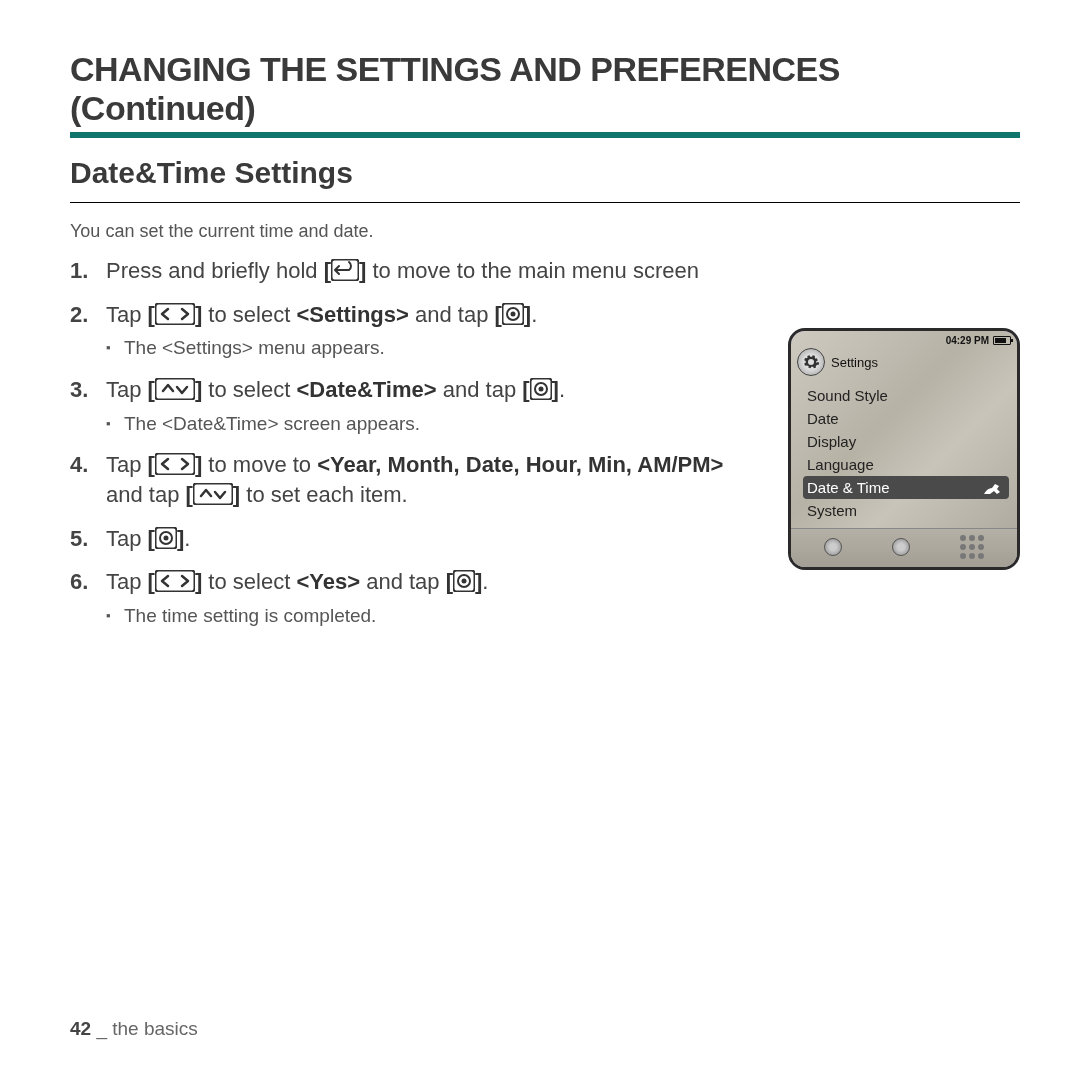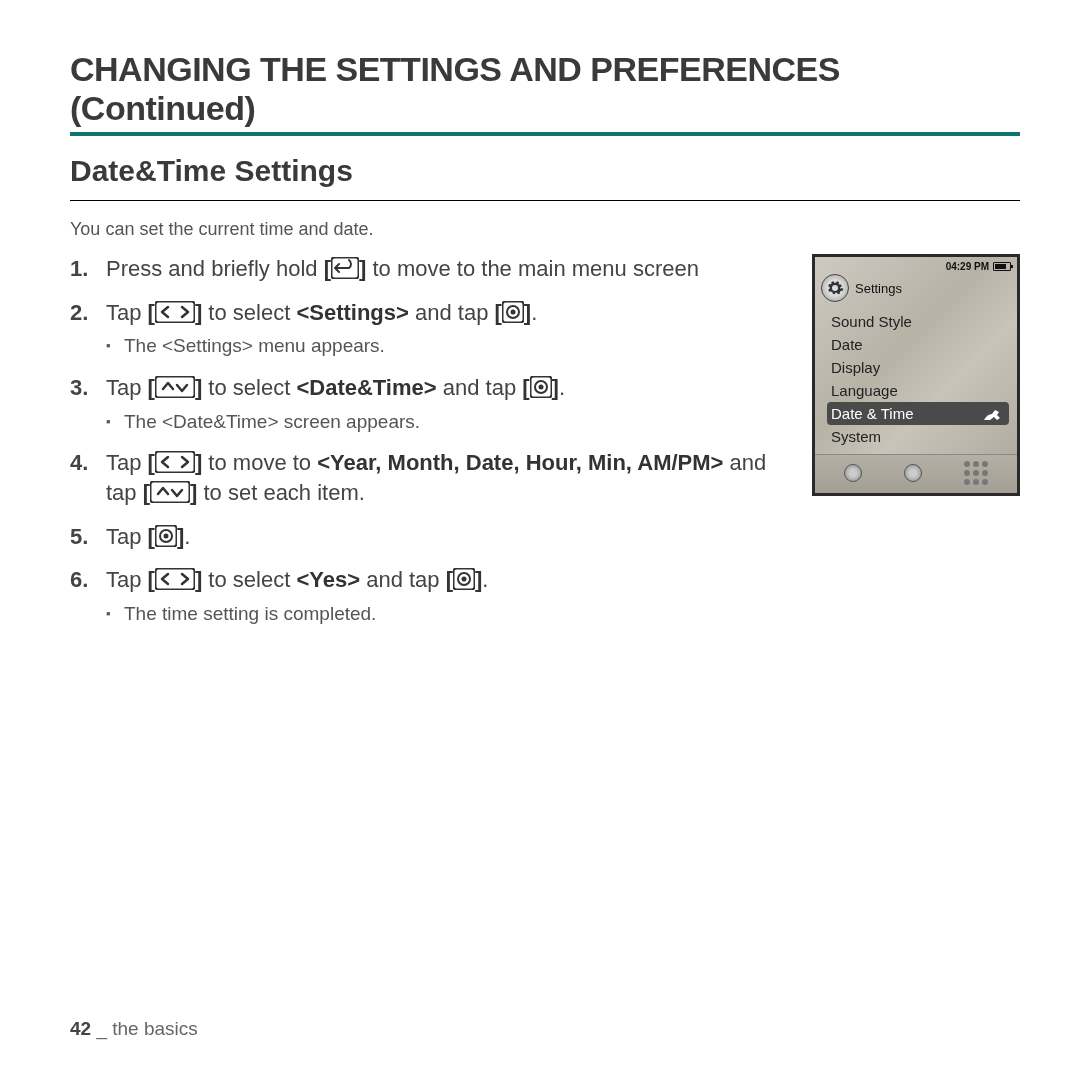--- a/index.html
+++ b/index.html
@@ -9,39 +9,39 @@
     background: #fff;
     font-family: Arial, Helvetica, sans-serif;
     color: #3a3a3a;
     position: relative;
     padding: 50px 60px 30px 70px;
   }
   .page-title {
     font-size: 34px;
     font-weight: bold;
     letter-spacing: -0.5px;
-    border-bottom: 4px solid #0f766e;
+    border-bottom: 6px solid #0f766e;
     padding-bottom: 4px;
     margin-bottom: 18px;
   }
   .section-title {
     font-size: 30px;
     font-weight: bold;
     border-bottom: 1.5px solid #000;
     padding-bottom: 12px;
     margin-bottom: 18px;
   }
   .intro {
     font-size: 18px;
     color: #555;
     margin-bottom: 14px;
   }
   .content-row {
     display: flex;
-    align-items: flex-start;
+    align-items: center;
     gap: 32px;
   }
   .steps { flex: 1; }
   ol.steps-list {
     list-style: none;
     counter-reset: step;
   }
   ol.steps-list > li {
     counter-increment: step;
     position: relative;
@@ -77,24 +77,24 @@
   }
   .icon {
     display: inline-block;
     vertical-align: -3px;
     line-height: 0;
   }
   .icon svg { display: inline; }
 
   
   .device {
-    width: 208px;
+    width: 232px;
     flex-shrink: 0;
     border: 3px solid #2a2a2a;
-    border-radius: 0;
+    border-radius: 17px;
     background: #8b5cf6;
     box-shadow: inset 0 0 0 2px #777;
     overflow: hidden;
     position: relative;
   }
   .device-inner {
     background: linear-gradient(135deg,#cfcac0 0%,#b7b2a6 40%,#c9c4b9 60%,#aaa59a 100%);
     position: relative;
   }
   .status-bar {

